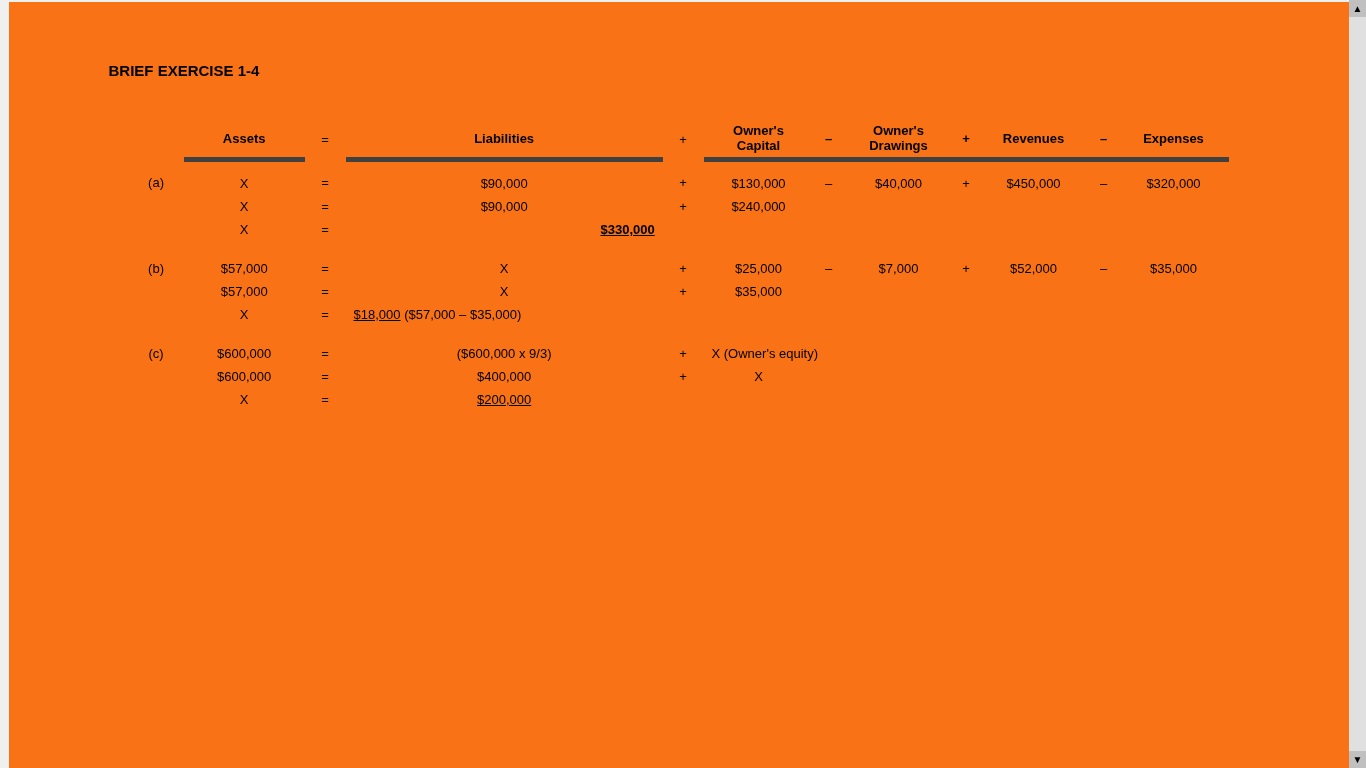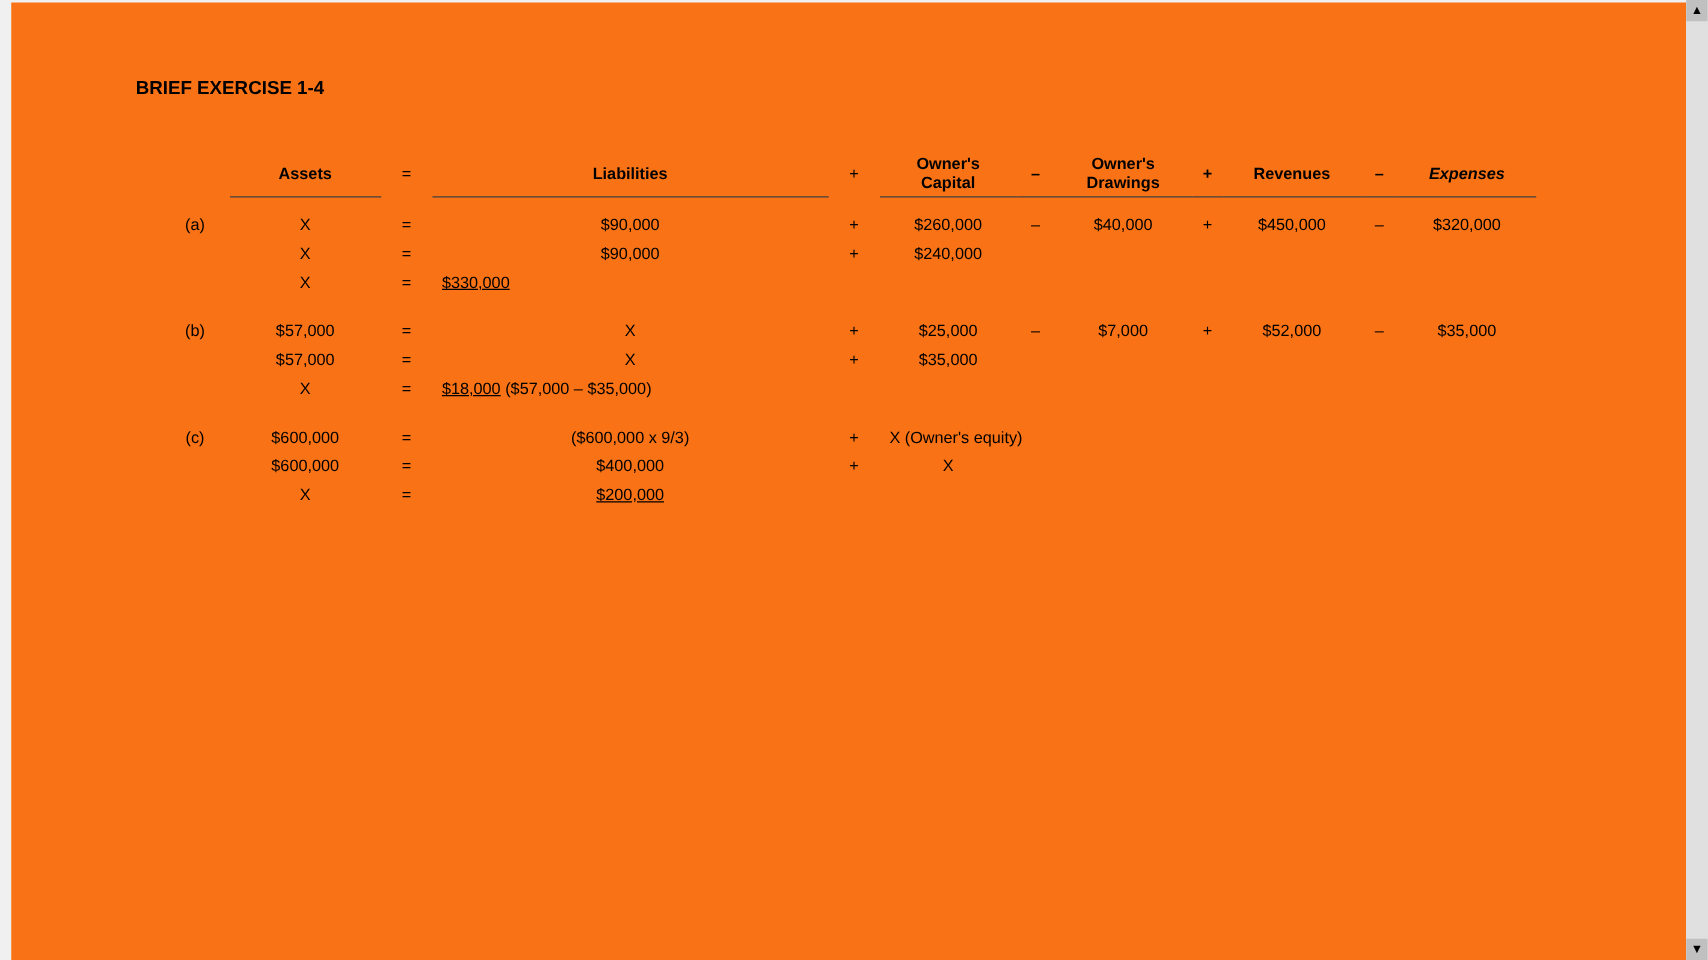--- a/index.html
+++ b/index.html
@@ -52,21 +52,21 @@
       width: 100%;
       max-width: 1100px;
     }
     .eq-table th, .eq-table td {
       padding: 4px 8px;
       text-align: center;
       vertical-align: middle;
       font-size: 13px;
     }
     .col-header {
-      border-bottom: 1px solid #404040;
+      border-bottom: 5px solid #404040;
       font-weight: bold;
       text-align: center;
       padding: 4px 6px;
       vertical-align: bottom;
     }
     .underline {
       text-decoration: underline;
     }
     
     .oe-span-cell {
@@ -96,32 +96,32 @@
           <td class="col-header" style="text-align:center;">Assets</td>
           <td class="col-header" style="border-bottom:none; font-weight:normal;">=</td>
           <td class="col-header">Liabilities</td>
           <td class="col-header" style="border-bottom:none; font-weight:normal;">+</td>
           <td class="col-header" style="width:110px;">Owner's Capital</td>
           <td class="col-header" style="width:30px;">–</td>
           <td class="col-header" style="width:110px;">Owner's Drawings</td>
           <td class="col-header" style="width:25px;">+</td>
           <td class="col-header" style="width:110px;text-align:center;">Revenues</td>
           <td class="col-header" style="width:30px;">–</td>
-          <td class="col-header" style="width:110px;font-style:italic;">Expenses</td>
+          <td class="col-header" style="width:110px;">Expenses</td>
         </tr>
       </thead>
       <tbody>
 
         <tr style="padding-top:14px;">
           <td class="part-label" style="padding-top:14px;">(a)</td>
           <td style="text-align:center; padding-top:14px;">X</td>
           <td style="text-align:center; padding-top:14px;">=</td>
           <td style="text-align:center; padding-top:14px;">$90,000</td>
           <td style="text-align:center; padding-top:14px;">+</td>
-          <td style="text-align:center; padding-top:14px;">$260,000</td>
+          <td style="text-align:center; padding-top:14px;">$130,000</td>
           <td style="text-align:center; padding-top:14px;">–</td>
           <td style="text-align:center; padding-top:14px;">$40,000</td>
           <td style="text-align:center; padding-top:14px;">+</td>
           <td style="text-align:center; padding-top:14px;">$450,000</td>
           <td style="text-align:center; padding-top:14px;">–</td>
           <td style="text-align:center; padding-top:14px;">$320,000</td>
         </tr>
         <tr>
           <td></td>
           <td style="text-align:center;">X</td>
@@ -133,21 +133,21 @@
           <td></td>
           <td></td>
           <td></td>
           <td></td>
           <td></td>
         </tr>
         <tr>
           <td></td>
           <td style="text-align:center;">X</td>
           <td style="text-align:center;">=</td>
-          <td style="text-align:left; text-decoration:underline;">$330,000</td>
+          <td style="text-align:right; text-decoration:underline;font-weight:bold;">$330,000</td>
           <td></td>
           <td></td>
           <td></td>
           <td></td>
           <td></td>
           <td></td>
           <td></td>
           <td></td>
         </tr>
 

